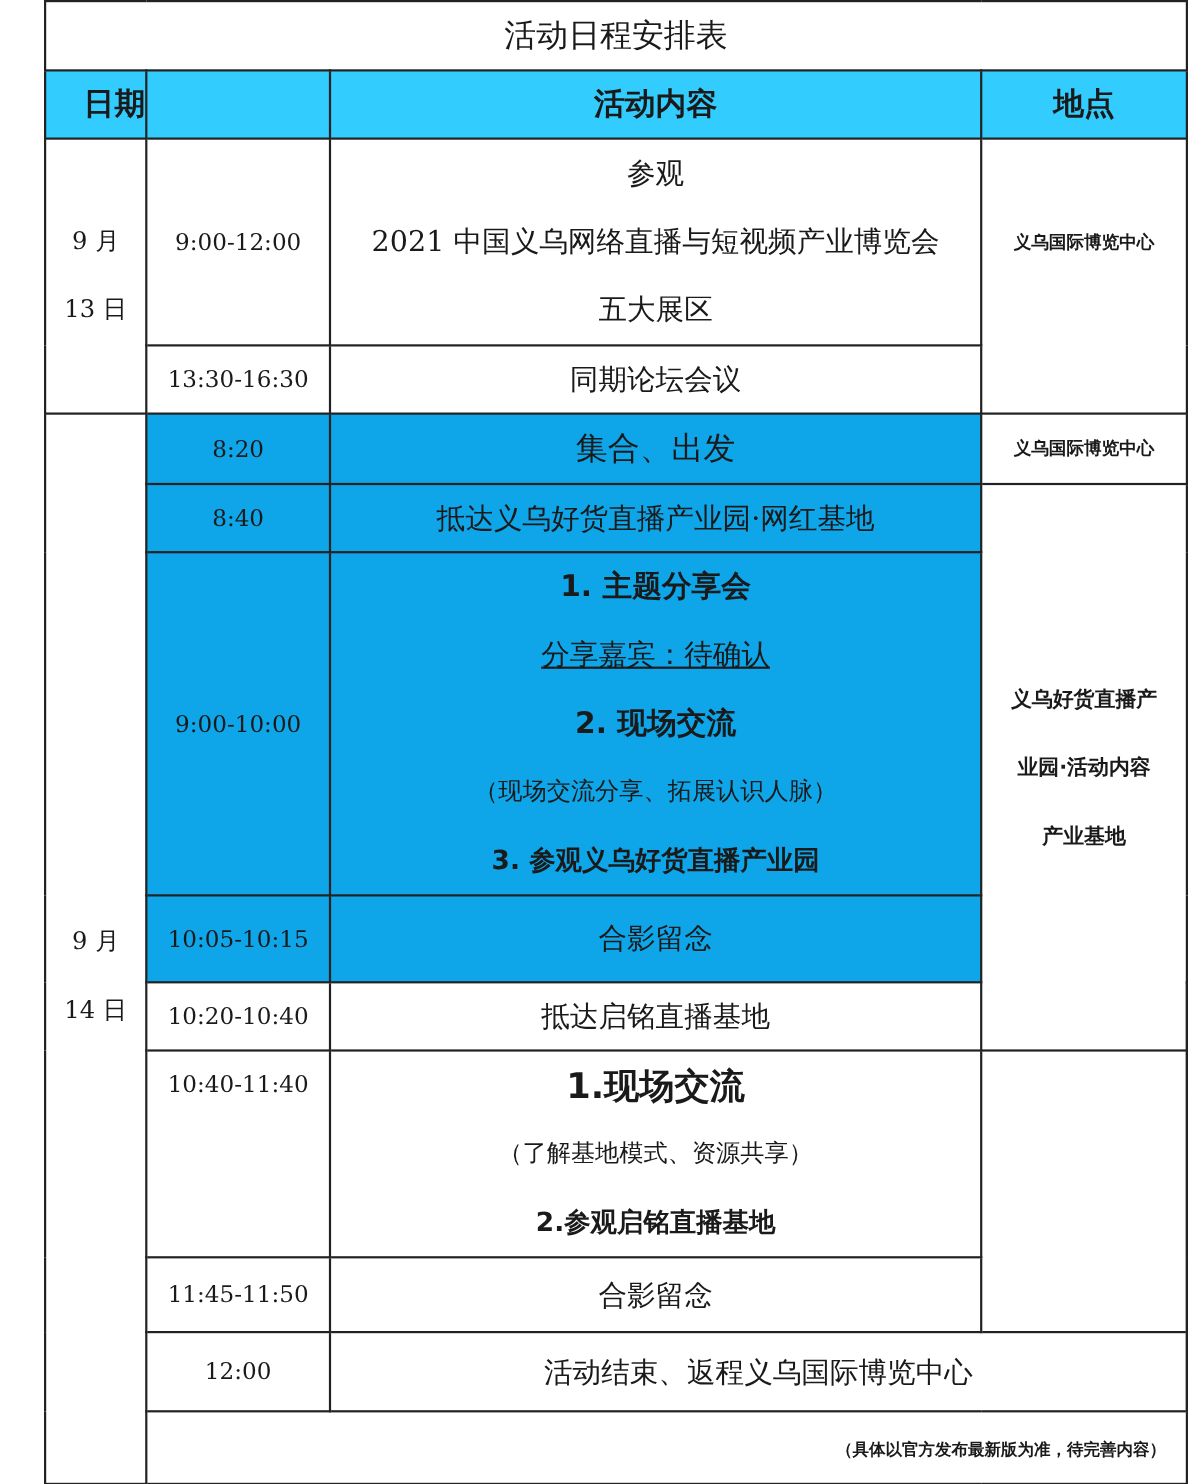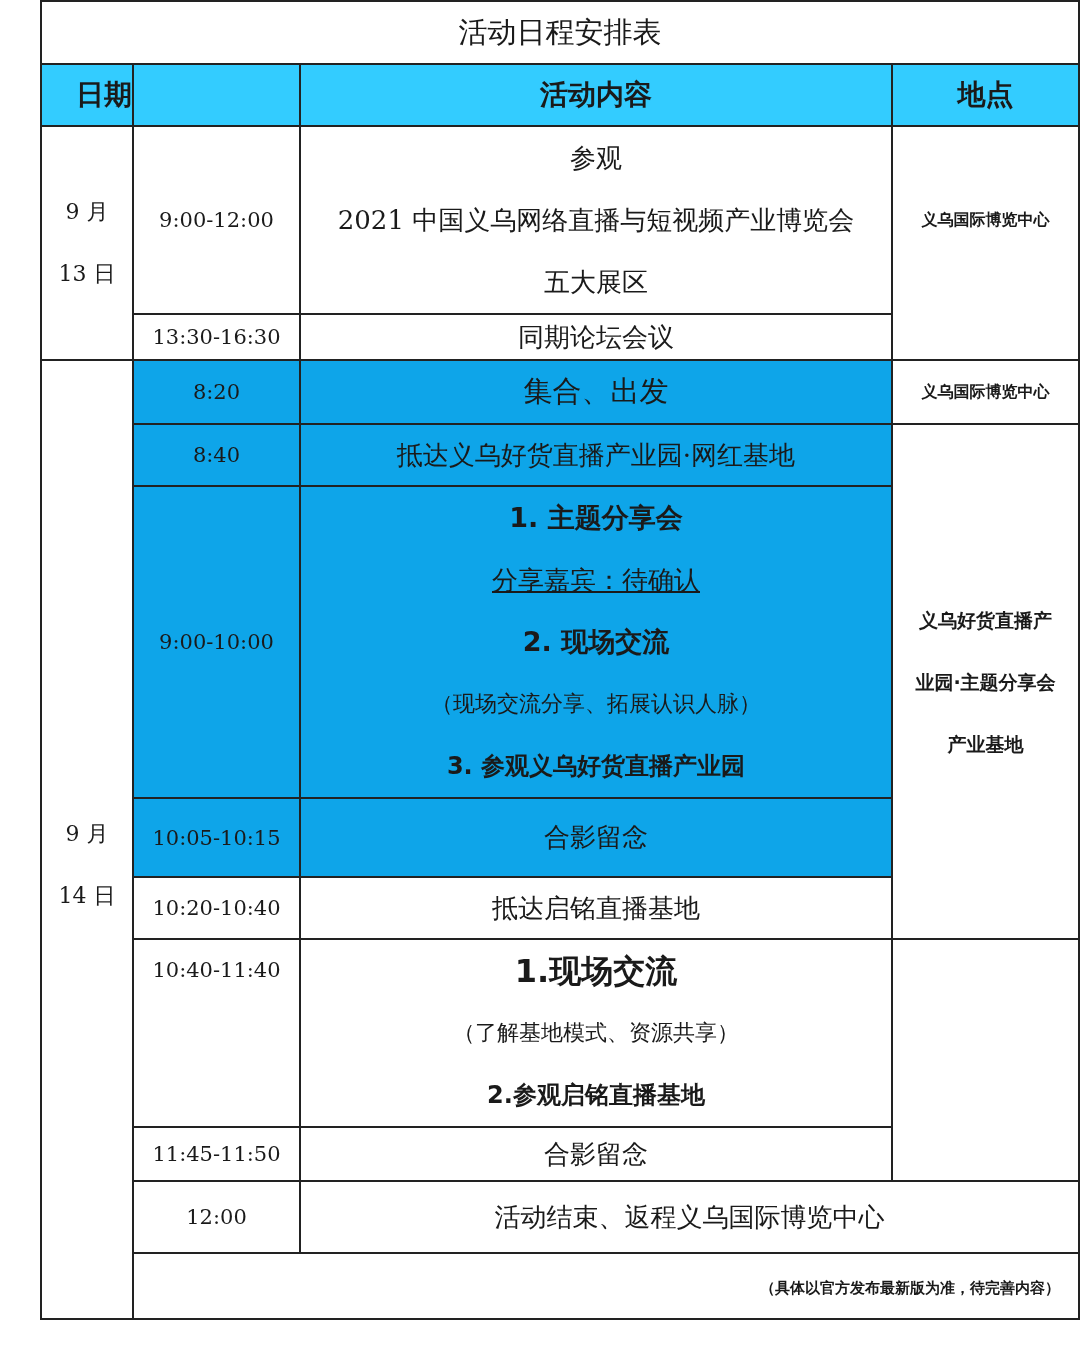--- a/index.html
+++ b/index.html
@@ -53,40 +53,40 @@
       <div>13 日</div>
     </td>
     <td class="time">9:00-12:00</td>
     <td class="content">
       <div class="line">参观</div>
       <div class="line">2021 中国义乌网络直播与短视频产业博览会</div>
       <div class="line">五大展区</div>
     </td>
     <td rowspan="2" class="loc top-align" style="padding-top:62px;">义乌国际博览中心</td>
   </tr>
-  <tr style="height:46px">
+  <tr style="height:62px">
     <td class="time">13:30-16:30</td>
     <td class="content">同期论坛会议</td>
   </tr>
 
   <tr style="height:63px">
     <td rowspan="10" class="date">
       <div style="padding-top:50px">9 月</div>
       <div>14 日</div>
     </td>
     <td class="time blue">8:20</td>
     <td class="content blue" style="font-size:29px">集合、出发</td>
     <td class="loc">义乌国际博览中心</td>
   </tr>
   <tr style="height:62px">
     <td class="time blue">8:40</td>
     <td class="content blue">抵达义乌好货直播产业园·网红基地</td>
     <td rowspan="4" class="loc" style="font-size:19px;">
       <div>义乌好货直播产</div>
-      <div>业园·主题分享会</div>
+      <div>业园·活动内容</div>
       <div>产业基地</div>
     </td>
   </tr>
   <tr style="height:309px">
     <td class="time blue">9:00-10:00</td>
     <td class="content blue">
       <div class="line bold" style="font-size:27px">1.  主题分享会</div>
       <div class="line"><span class="u">分享嘉宾：待确认</span></div>
       <div class="line bold" style="font-size:27px">2.  现场交流</div>
       <div class="line small">（现场交流分享、拓展认识人脉）</div>
@@ -103,21 +103,21 @@
     <td rowspan="4" class="loc" style="font-size:18px;">启铭直播基地</td>
   </tr>
   <tr style="height:186px">
     <td class="time" style="vertical-align:top;padding-top:18px">10:40-11:40</td>
     <td class="content">
       <div class="line bold" style="font-size:32px">1.现场交流</div>
       <div class="line small">（了解基地模式、资源共享）</div>
       <div class="line bold" style="font-size:24px">2.参观启铭直播基地</div>
     </td>
   </tr>
-  <tr style="height:54px">
+  <tr style="height:68px">
     <td class="time">11:45-11:50</td>
     <td class="content">合影留念</td>
   </tr>
   <tr style="height:72px">
     <td class="time">12:00</td>
     <td colspan="2" class="content">活动结束、返程义乌国际博览中心</td>
   </tr>
 
   <tr>
     <td colspan="4" class="foot">（具体以官方发布最新版为准，待完善内容）</td>

